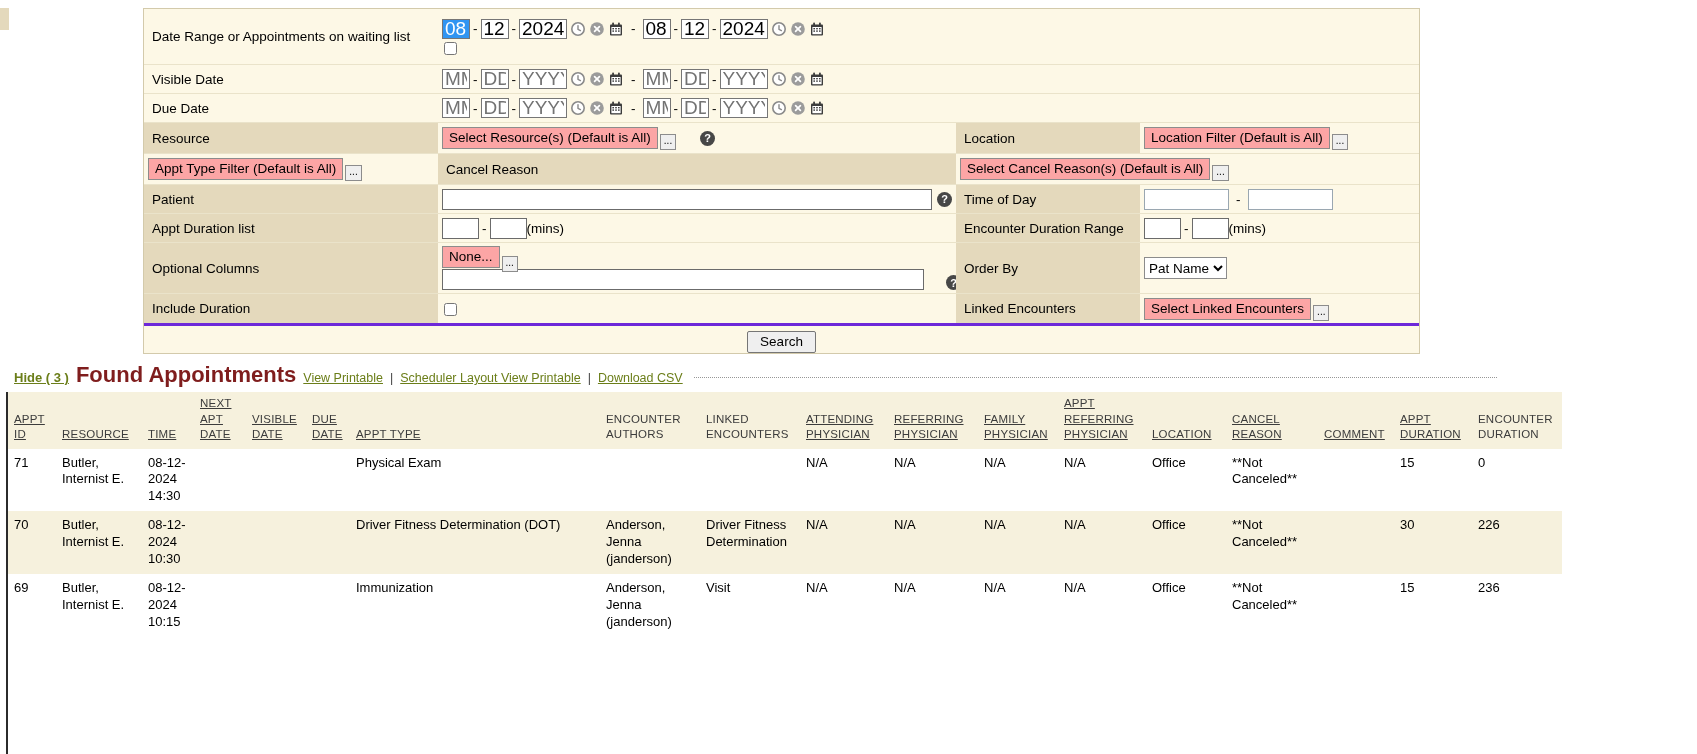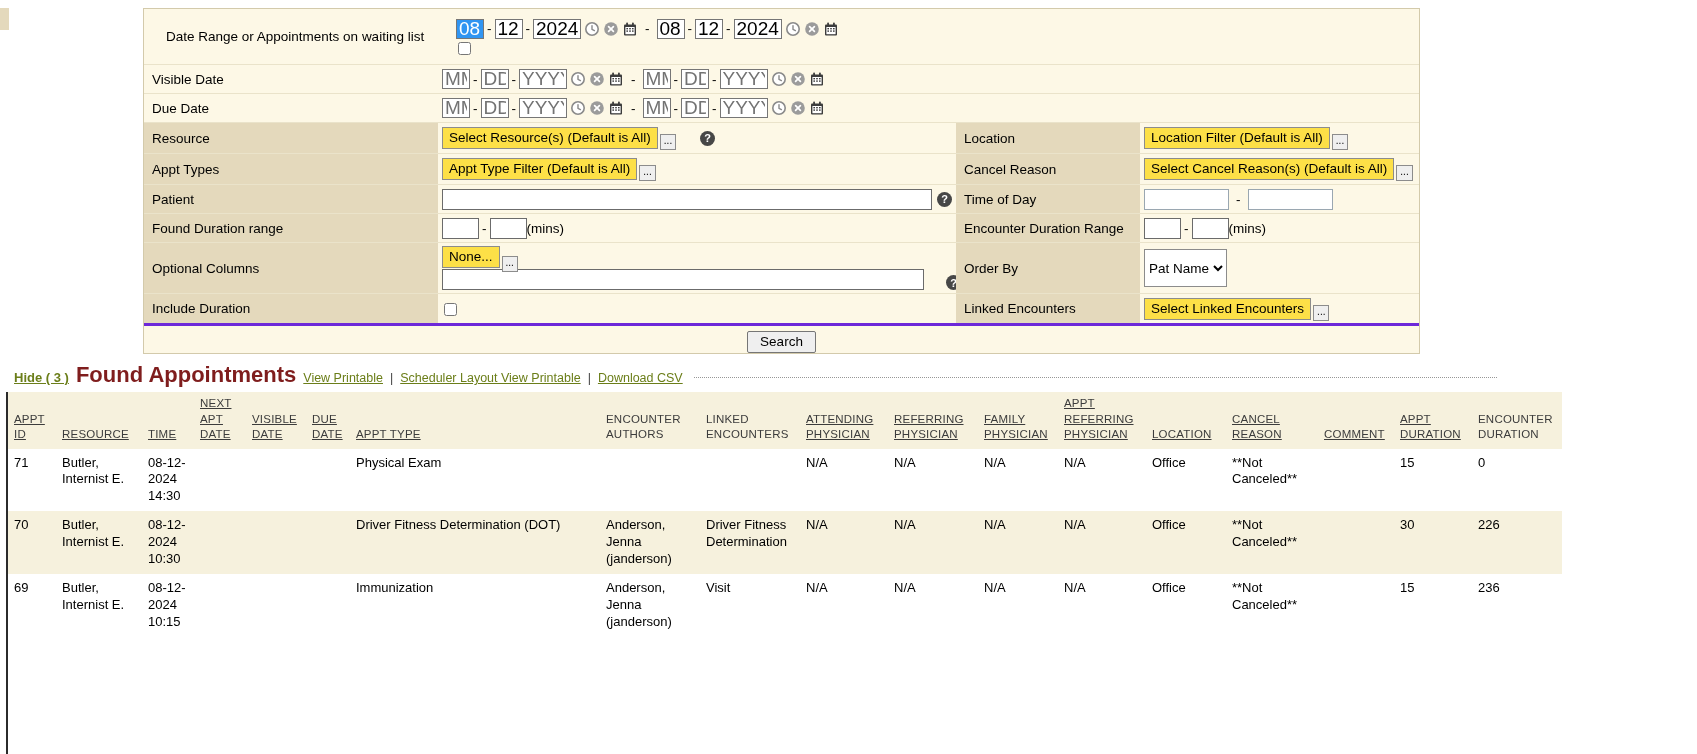--- a/index.html
+++ b/index.html
@@ -12,48 +12,48 @@
   }
   
   .corner-decor { position:absolute; left:0; top:8px; width:9px; height:22px; background:#e4d9bc; }
   .search-form {
     position:absolute; left:143px; top:8px; width:1277px;
     background:#fdf8e6; border:1px solid #d3caab; font-size:13.5px;
   }
   .frow { display:grid; grid-template-columns:294px 1fr; align-items:stretch; border-top:1px solid #eae3ca; }
   .frow:first-child { border-top:0; }
   .frow.cols { grid-template-columns:294px 518px 184px 1fr; }
-  .r-date { min-height:55px;margin-left:14px; } .r-sm { min-height:29px; } .r-md { min-height:31px; }
+  .r-date { min-height:55px; } .r-sm { min-height:29px; } .r-md { min-height:31px; }
   .r-opt { min-height:49px; } .r-rev { min-height:30px; } .r-search { min-height:30px; }
   .lbl { display:flex; align-items:center; padding:0 6px 0 8px; }
   .lbl.tan { background:#e4d9bc; }
   .fld { display:flex; align-items:center; padding:3px 4px; }
   .fld.stack { flex-direction:column; align-items:flex-start; justify-content:center; gap:1px; }
   .dline { display:flex; align-items:center; }
   .din { height:20px; border:1px solid #767676; font-size:19px; padding:0 2px; font-family:inherit; background:#fff; }
   .din.mm,.din.dd { width:28px; }
   .din.yy { width:48px; }
   .din.sel { background:#3095f2; color:#fff; }
   .din::placeholder { color:#737373; }
   .hy { margin:0 3px; } .hy.range { margin:0 7px; }
   .ic { width:16px; height:16px; margin-left:3px; cursor:pointer; display:inline-flex; }
   .ic svg { display:block; }
   .cb { width:13px; height:13px; margin:2px 0 0 2px; }
-  .selbox { background:#fde047; border:1px solid #8c8c8c; padding:2px 6px 3px; white-space:nowrap; cursor:pointer; display:inline-block; }
+  .selbox { background:#fca5a5; border:1px solid #8c8c8c; padding:2px 6px 3px; white-space:nowrap; cursor:pointer; display:inline-block; }
   .more { border:1px solid #8c8c8c; background:#efefef; font-size:10px; padding:1px 3px 3px; margin-left:2px; cursor:pointer; position:relative; top:4px; line-height:1; font-family:inherit; }
   .help { width:15px; height:15px; border-radius:50%; background:#474747; color:#fff; font-size:11px; font-weight:bold; display:inline-flex; align-items:center; justify-content:center; margin-left:24px; cursor:pointer; flex:none; }
   .help.tight { margin-left:22px; }
   .help.next { margin-left:5px; }
   .txt { height:21px; border:1px solid #6b6b6b; font-family:inherit; font-size:13.5px; padding:0 3px; background:#fff; }
   .txt.patient { width:500px; }
   .txt.small { width:37px; }
   .txt.tod { width:85px; border-color:#9aa7b1; }
   .txt.optcols { width:482px; }
   .opt-line { display:flex; align-items:flex-end; }
-  select { font-family:inherit; font-size:13.5px; height:38px; background:#fff; border:1px solid #8c8c8c; }
+  select { font-family:inherit; font-size:13.5px; height:22px; background:#fff; border:1px solid #8c8c8c; }
   .search-row { display:flex; justify-content:center; align-items:flex-end; border-top:3px solid #6d28d9; }
   .search-btn { font-family:inherit; font-size:13.5px; background:#efefef; border:1px solid #767676; border-radius:2px; padding:2px 12px 3px; cursor:pointer; }
   
   .results { position:absolute; left:0; top:362px; width:1499px; }
   .rhead { display:flex; align-items:baseline; margin-left:14px; gap:7px; }
   .hide-link { color:#6b7e19; font-weight:bold; font-size:13px; text-decoration:underline; cursor:pointer; }
   .rtitle { color:#7f1d1d; font-weight:bold; font-size:22px; }
   .rlink { color:#6b7e19; font-size:12.5px; text-decoration:underline; cursor:pointer; }
   .rsep { color:#444; font-size:12.5px; }
   .dotline { flex:1; border-top:1px dotted #979797; align-self:center; margin:0 2px 0 4px; position:relative; top:2px; }
@@ -307,21 +307,20 @@
       <span class="help">?</span>
     </div>
     <div class="lbl tan">Location</div>
     <div class="fld">
       <span class="selbox">Location Filter (Default is All)</span>
         <button class="more">...</button>
     </div>
   </div>
 
   <div class="frow cols r-md">
-    <div class="lbl tan">Appt Types</div>
     <div class="fld">
       <span class="selbox">Appt Type Filter (Default is All)</span>
         <button class="more">...</button>
     </div>
     <div class="lbl tan">Cancel Reason</div>
     <div class="fld">
       <span class="selbox">Select Cancel Reason(s) (Default is All)</span>
         <button class="more">...</button>
     </div>
   </div>
@@ -334,21 +333,21 @@
     </div>
     <div class="lbl tan">Time of Day</div>
     <div class="fld">
       <input class="txt tod" style="">
       <span class="hy range">-</span>
       <input class="txt tod" style="">
     </div>
   </div>
 
   <div class="frow cols r-sm">
-    <div class="lbl tan">Found Duration range</div>
+    <div class="lbl tan">Appt Duration list</div>
     <div class="fld">
       <input class="txt small" style="">
       <span class="hy">-</span>
       <input class="txt small" style="">
       <span>(mins)</span>
     </div>
     <div class="lbl tan">Encounter Duration Range</div>
     <div class="fld">
       <input class="txt small" style="">
       <span class="hy">-</span>

